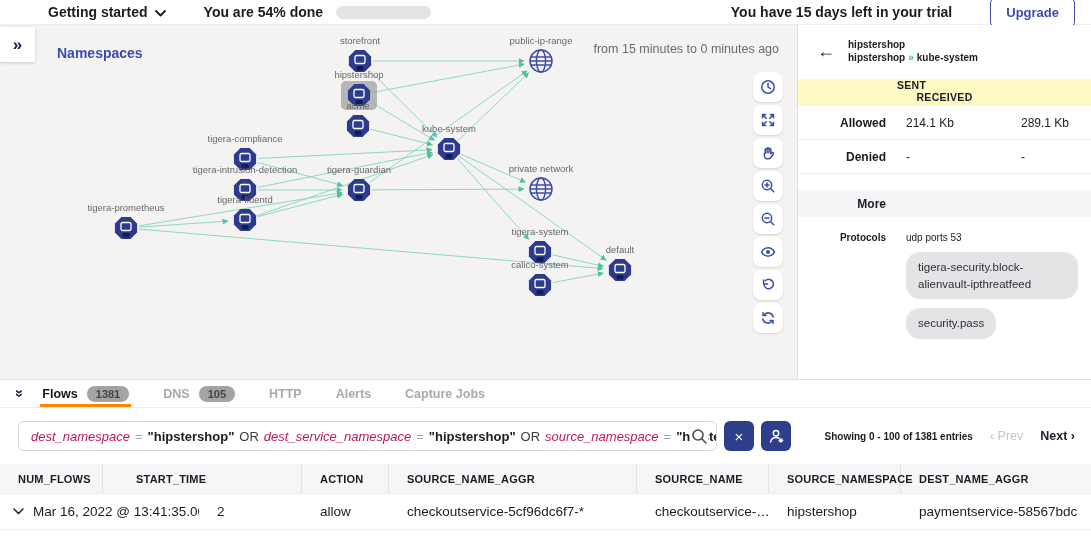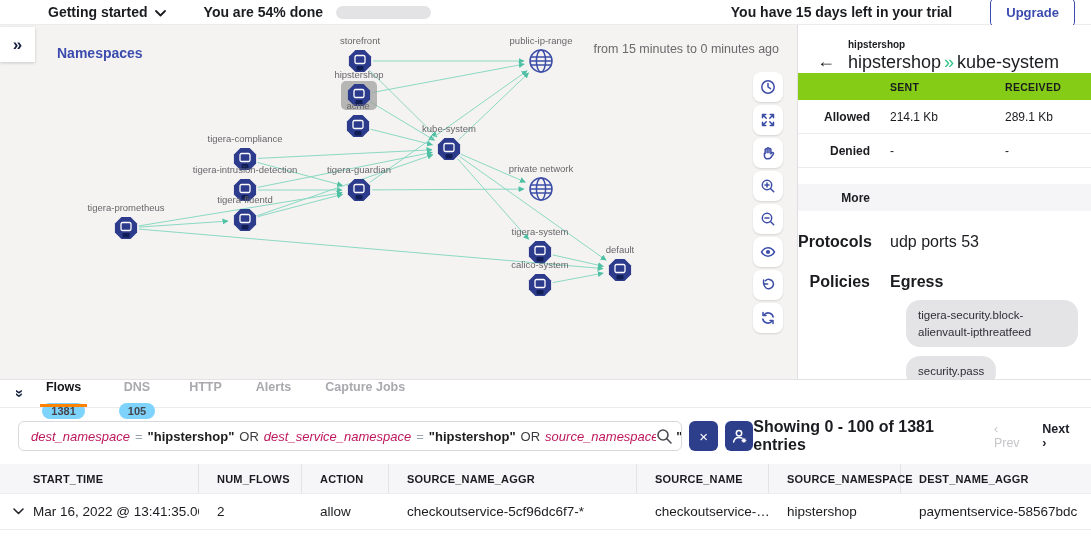--- a/index.html
+++ b/index.html
@@ -34,61 +34,61 @@
               display:flex; align-items:center; justify-content:center; box-shadow:0 1px 2px rgba(0,0,0,.13); }
   .tool-icon { display:flex; color:#3d4da8; }
   .tool-icon svg { stroke:#3d4da8; }
 
   
   .detail-panel { width:294px; background:#fff; border-left:1px solid #dfdfe3; overflow:hidden; }
   .dp-head { display:flex; align-items:flex-end; gap:13px; padding:14px 16px 0 19px; }
   .back-btn { background:none; border:none; font-size:18px; cursor:pointer; color:#1b1c20; line-height:1;
               padding:0 0 3px 0; font-family:inherit; }
   .eyebrow { font-size:10px; font-weight:700; margin-bottom:2px; }
-  .dp-title { font-size:18px; font-weight:400; }
+  .dp-title { font-size:10px; font-weight:700; }
   .dp-title .sep { color:#2fc487; margin:0 3px; }
-  .stats-header { height:27px; background:#84cc16; display:flex; align-items:center;
-                  font-size:10.5px; font-weight:700; letter-spacing:.3px; }
+  .stats-header { margin-top:16px; height:27px; background:#fef9c3; display:flex; align-items:center;
+                  font-size:10.5px; font-weight:700; letter-spacing:.3px;flex-direction:column; }
   .stat-row { height:34px; display:flex; align-items:center; border-bottom:1px solid #ededf0; font-size:12px; }
-  .cl { width:72px; text-align:right; font-weight:700; }
+  .cl { width:88px; text-align:right; font-weight:700; }
   .cs { width:115px; margin-left:20px; }
   .cr { flex:1; }
   .more-row { margin-top:16px; height:27px; background:#f5f5f7; display:flex; align-items:center;
               font-size:12px; font-weight:700; }
-  .kv-row { margin-top:22px; display:flex; font-size:16px; align-items:center; }
+  .kv-row { margin-top:15px; display:flex; font-size:10px; align-items:center; }
   .pills { margin:2px 12px 0 108px; }
   .pill { background:#e4e4e7; border-radius:14px; padding:7px 12px; font-size:11.5px; color:#2e2e33;
           width:fit-content; max-width:172px; line-height:1.45; margin-top:9px; }
 
   
   .bottom { border-top:1px solid #e2e2e5; }
   .tabbar { height:28px; display:flex; align-items:center; border-bottom:1px solid #ececef; padding-left:12px; background:#fff; }
   .tab-collapse { background:none; border:none; cursor:pointer; font-size:15px; font-weight:700; color:#16213e;
                   transform:rotate(90deg); padding:2px 4px; font-family:inherit; }
   .tabs { display:flex; gap:34px; margin-left:14px; height:100%; }
   .tab { position:relative; display:flex; align-items:center; gap:9px; font-weight:700; font-size:12.5px;
-         color:#a9a9ae; cursor:pointer;flex-direction:column; }
+         color:#a9a9ae; cursor:pointer; }
   .tab.active { color:#151519; }
   .tab.active::after { content:''; position:absolute; left:-2px; right:-2px; bottom:0; height:3px; background:#ff8300; }
-  .badge { background:#7dd3fc; color:#45454b; border-radius:10px; padding:2px 9px; font-size:11px; font-weight:700; }
+  .badge { background:#a3a3a3; color:#45454b; border-radius:10px; padding:2px 9px; font-size:11px; font-weight:700; }
 
   .search-row { height:56px; display:flex; align-items:center; padding:0 16px 0 18px; background:#fff; }
   .search-input { position:relative; width:699px; height:30px; border:1px solid #d8d8dd; border-radius:6px;
                   display:flex; align-items:center; gap:5px; padding:0 28px 0 12px; font-size:13px;
                   white-space:nowrap; overflow:hidden; background:#fff; cursor:text; }
   .tk-field { color:#be185d;font-style:italic; }
   .tk-op { color:#9aa5b1; }
   .tk-value { color:#1d1d1f; font-weight:700; }
   .tk-bool { color:#3c3c3f; }
   .search-glass { position:absolute; right:8px; top:6px; background:#fff; display:flex; }
   .sq-btn { width:30px; height:30px; border:none; border-radius:6px; background:#2d3e8b; color:#fff;
             margin-left:7px; cursor:pointer; display:flex; align-items:center; justify-content:center;
             font-size:15px; font-family:inherit; }
   .paging { margin-left:auto; display:flex; align-items:center; gap:17px; }
-  .showing { font-weight:700; font-size:16px; }
+  .showing { font-weight:700; font-size:10px; }
   .pg-prev { color:#c6c6ca; font-size:12.5px; cursor:default; }
   .pg-next { color:#20222c; font-weight:700; font-size:12.5px; cursor:pointer; }
 
   .ftable { width:100%; }
   .f-head { height:30px; display:flex; align-items:center; background:#f6f6f8;
             border-bottom:1px solid #ececef; font-size:11px; font-weight:700; letter-spacing:.2px; }
   .f-head .cell { border-right:1px solid #e3e3e6; height:100%; display:flex; align-items:center; padding-left:18px; }
   .f-head .cell:last-child { border-right:none; }
   .f-row { height:36px; display:flex; align-items:center; font-size:13.5px; border-bottom:1px solid #ececef; }
   .f-row .cell { padding-left:18px; overflow:hidden; white-space:nowrap; }
@@ -372,24 +372,20 @@
       </div>
 
       <div class="more-row">
         <span class="cl">More</span>
       </div>
 
       <div class="kv-row">
         <span class="cl">Protocols</span>
         <span class="cs">udp ports 53</span>
       </div>
-      <div class="kv-row">
-        <span class="cl">Policies</span>
-        <span class="cs" style="font-weight:700">Egress</span>
-      </div>
       <div class="pills">
         <div class="pill">tigera-security.block-alienvault-ipthreatfeed</div>
         <div class="pill">security.pass</div>
 
       </div>
     </aside>
   </div>
 
   <div class="bottom">
     <div class="tabbar">
@@ -450,22 +446,22 @@
       </button>
       <div class="paging">
         <span class="showing">Showing 0 - 100 of 1381 entries</span>
         <span class="pg-prev">‹ Prev</span>
         <span class="pg-next">Next ›</span>
       </div>
     </div>
 
     <div class="ftable">
       <div class="f-head">
+        <div class="cell c1">NUM_FLOWS</div>
         <div class="cell c0">START_TIME</div>
-        <div class="cell c1">NUM_FLOWS</div>
         <div class="cell c2">ACTION</div>
         <div class="cell c3">SOURCE_NAME_AGGR</div>
         <div class="cell c4">SOURCE_NAME</div>
         <div class="cell c5">SOURCE_NAMESPACE</div>
         <div class="cell c6">DEST_NAME_AGGR</div>
       </div>
       <div class="f-row">
         <div class="cell c0">
           <button class="row-chev">
             <svg width="11" height="7" viewBox="0 0 11 7" fill="none">

